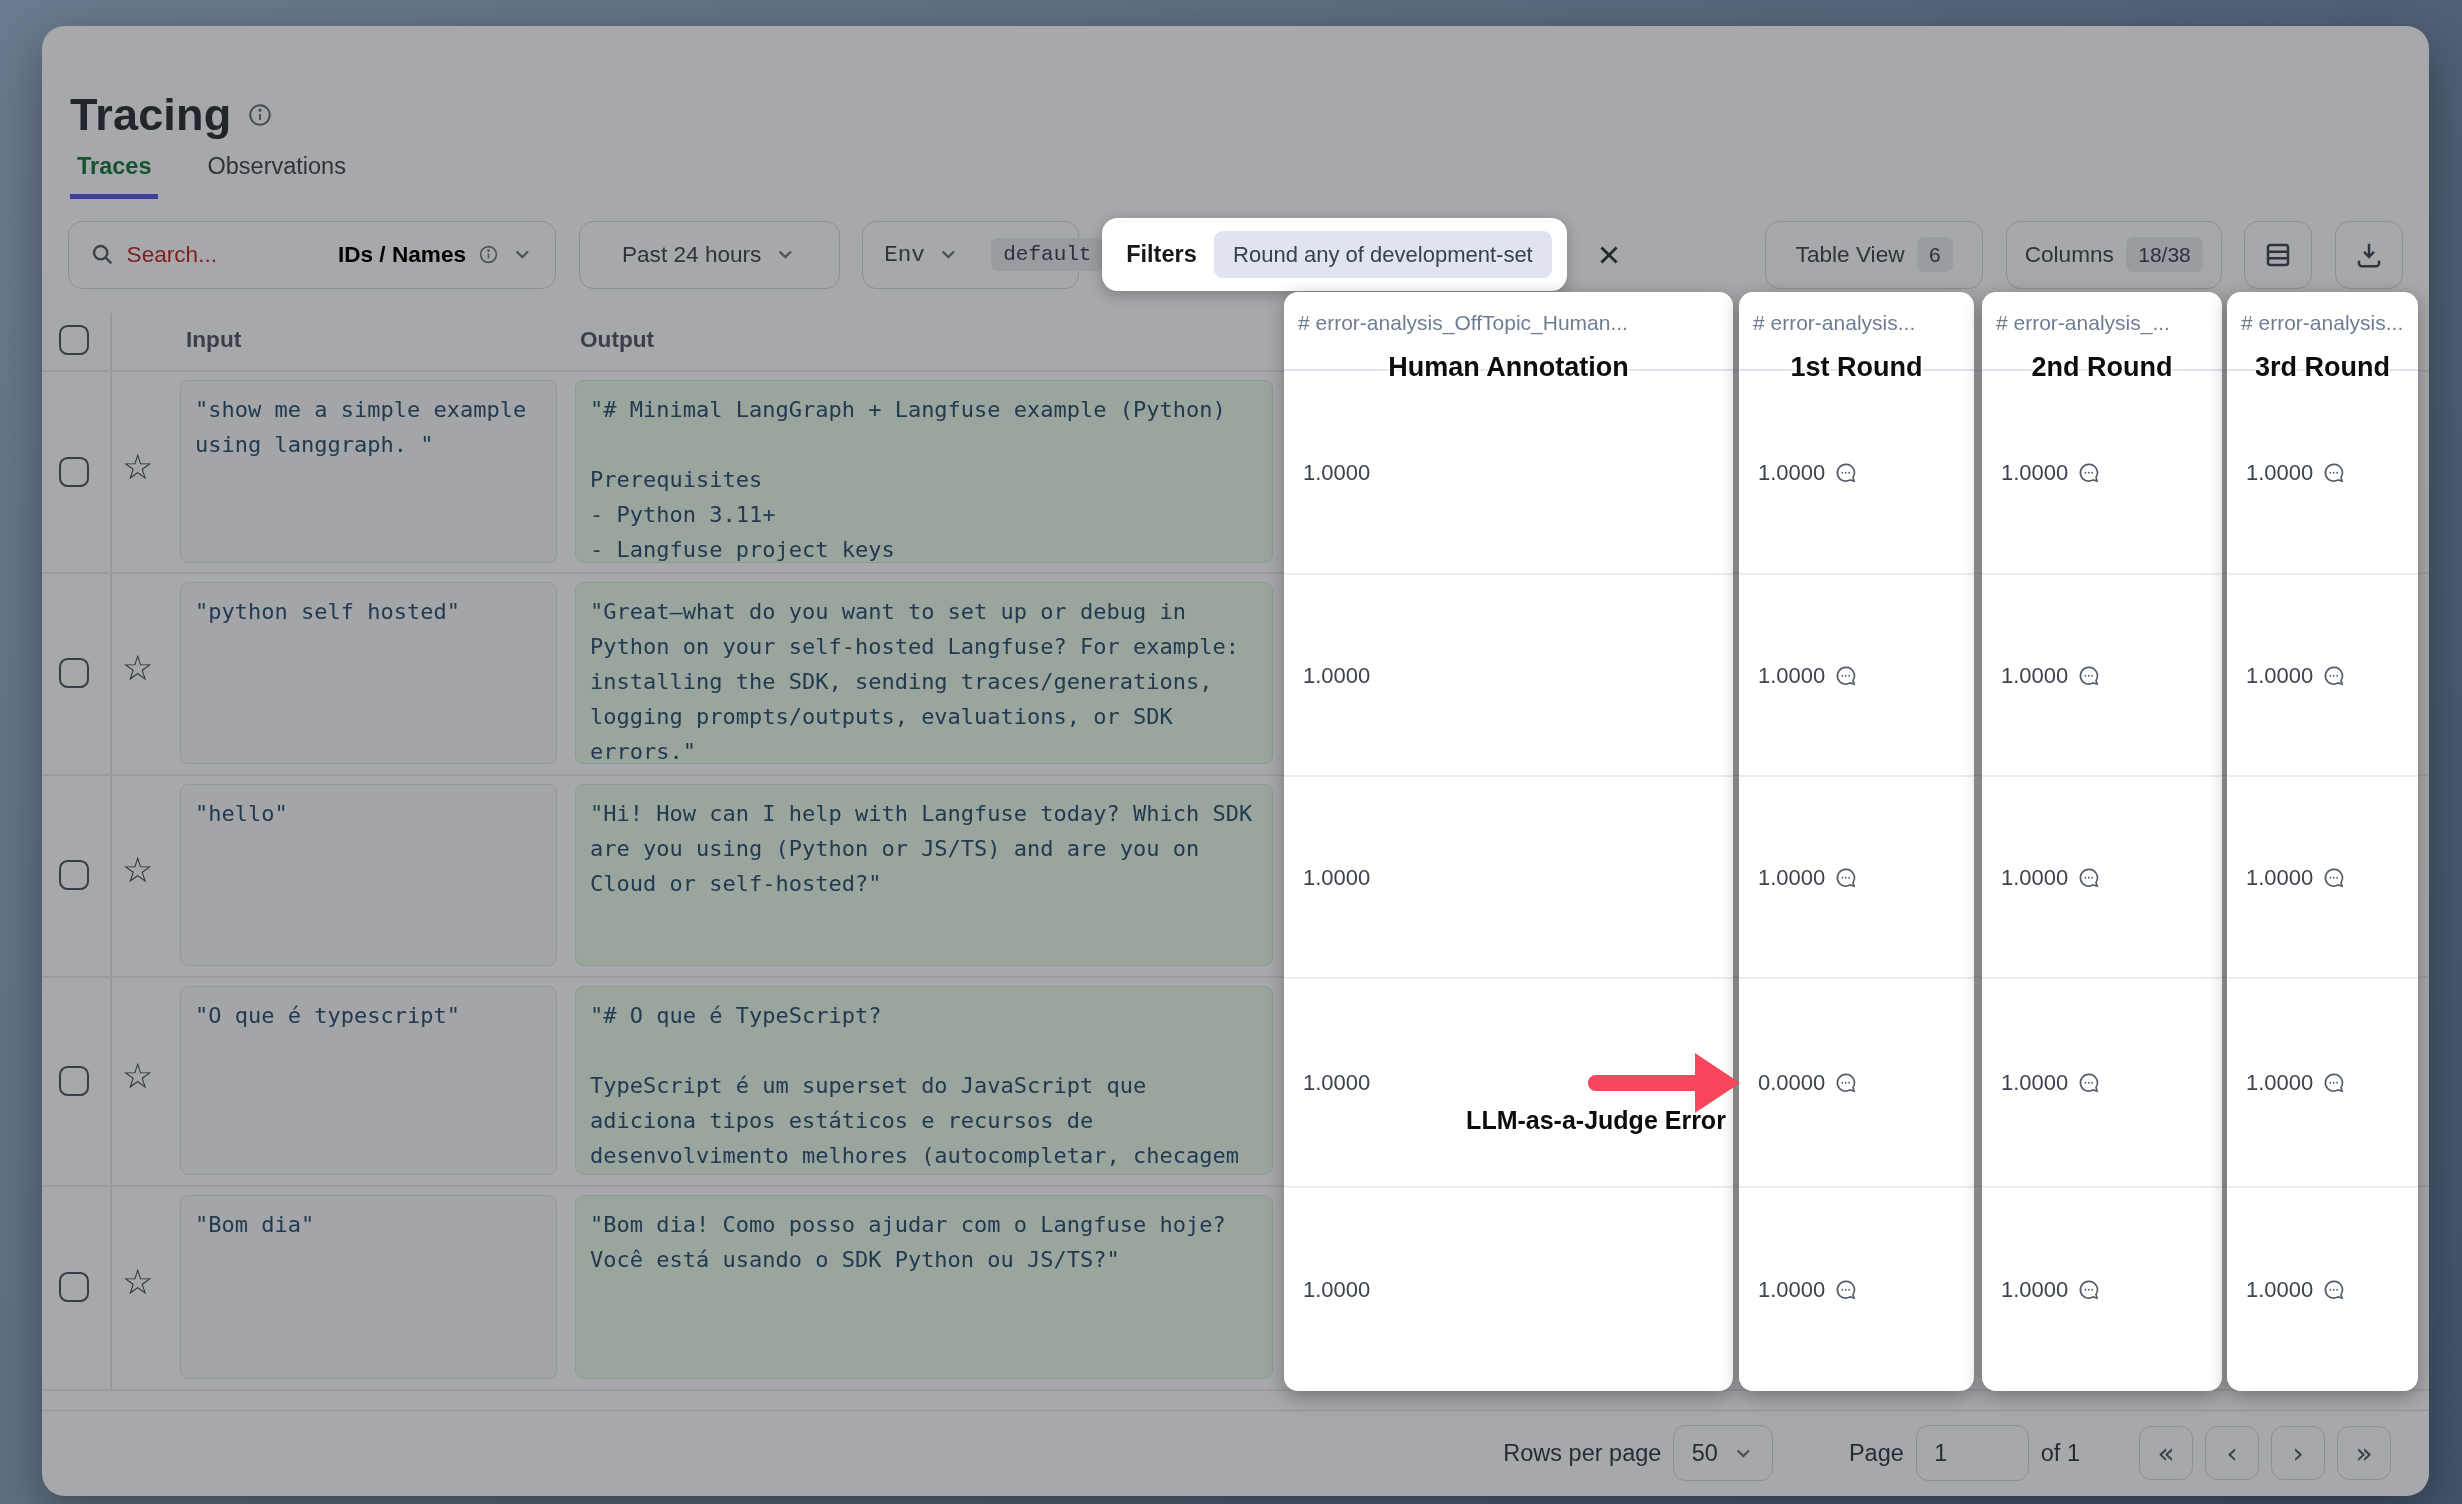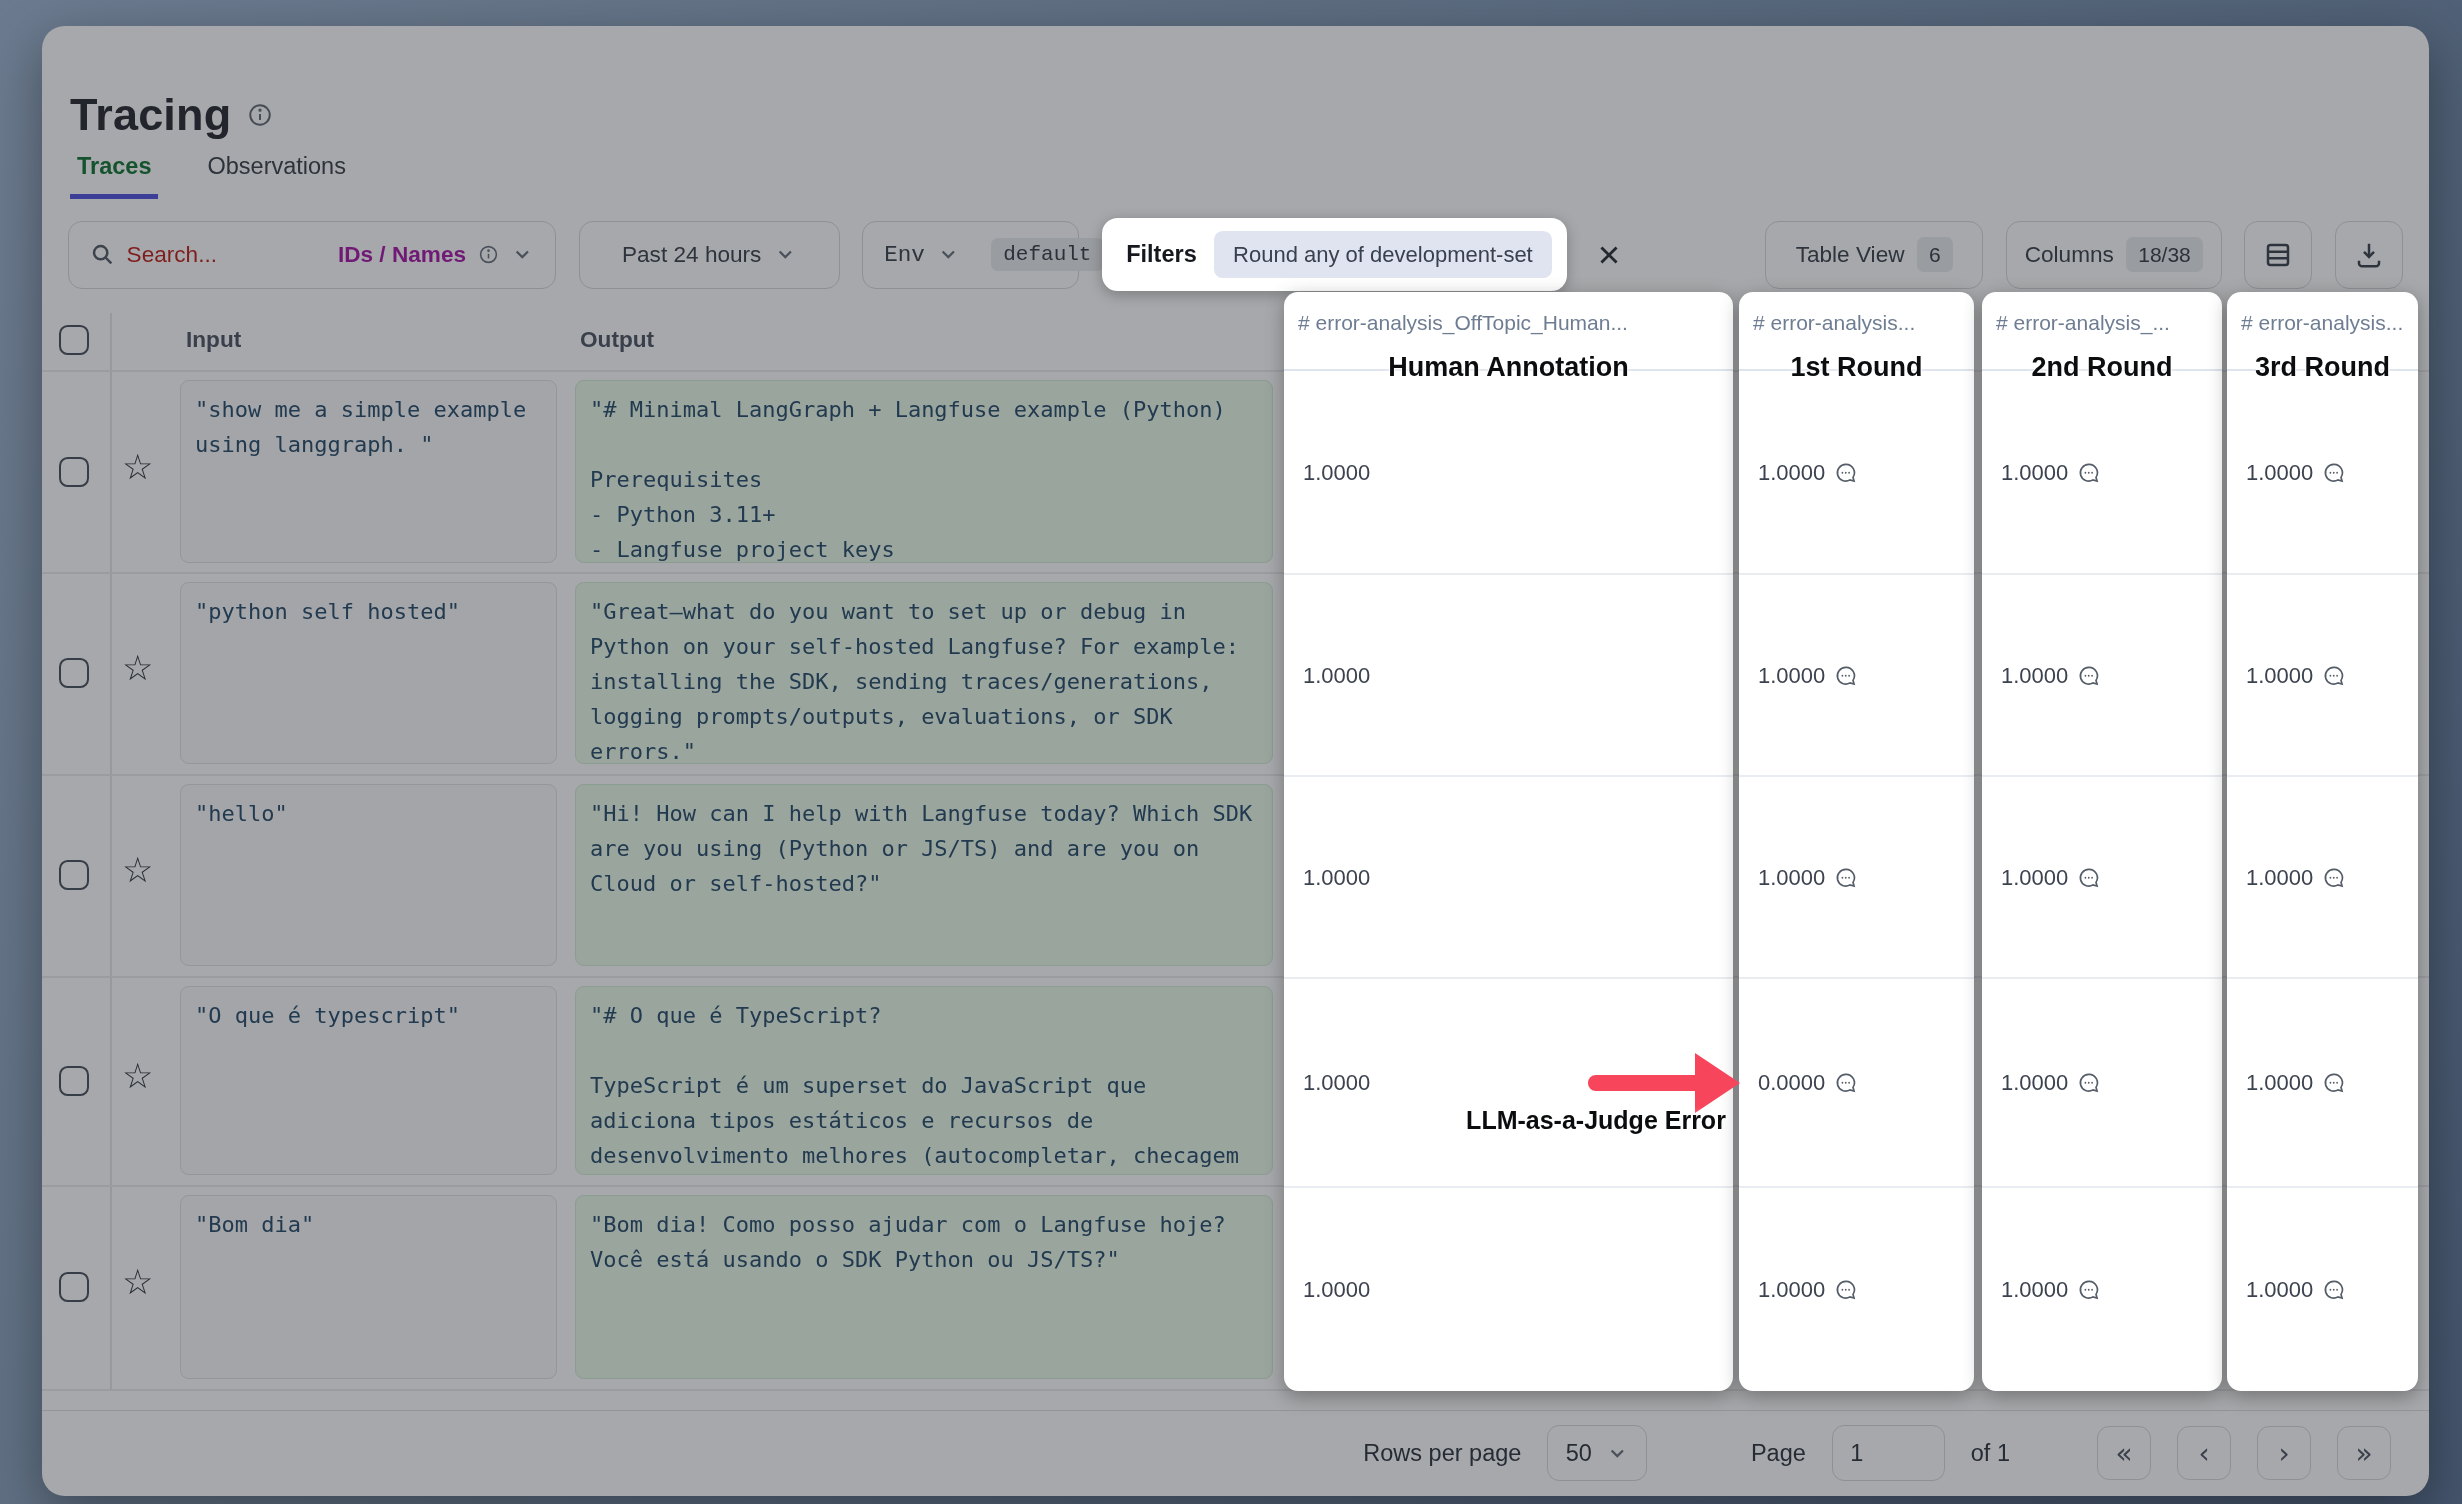--- a/index.html
+++ b/index.html
@@ -17,21 +17,21 @@
   .tab{font-size:23.5px;color:#2d333c;padding:5.2px 7px 14px 7px;cursor:pointer;}
   .tab.active{color:#14532d;font-weight:600;border-bottom:5.2px solid #3d3e98;}
   
   .toolbar{position:absolute;left:26px;top:192px;width:2335px;height:73px;
            display:flex;align-items:center;gap:22.6px;}
   .tbox{height:68px;border:1.7px solid #8d9095;border-radius:14px;display:flex;
         align-items:center;gap:12.2px;padding:0 21px;font-size:22.6px;color:#2e343d;
         box-sizing:border-box;white-space:nowrap;}
   .searchbox{width:488px;}
   .ph{color:#7f1d1d;}
-  .mode{margin-left:auto;font-weight:600;color:#701a75;}
+  .mode{margin-left:auto;font-weight:600;color:#000000;}
   .chev{width:22.6px;height:22.6px;stroke:#4a515b;fill:none;stroke-width:2.4;flex:none;}
   .sico{width:24.4px;height:24.4px;stroke:#3c434c;fill:none;stroke-width:2.4;flex:none;}
   .iico2{width:21px;height:21px;stroke:#4a515b;fill:none;stroke-width:1.8;flex:none;}
   .vdiv{width:1.7px;height:35px;background:#8d9095;margin:0 3.5px;}
   .badge{background:#999ca0;border-radius:7px;padding:5.2px 12.2px;font-size:21px;color:#2b313a;}
   .filters{height:73px;background:#ffffff;border-radius:15.7px;display:flex;align-items:center;
            gap:17.4px;padding:0 15.7px 0 24.4px;box-shadow:0 3.5px 14px rgba(0,0,0,.25);}
   .filters .flabel{font-size:23.5px;font-weight:600;color:#15181d;}
   .chip{background:#e0e4f0;border-radius:8.7px;padding:10.4px 19px;font-size:22px;color:#39404e;}
   .xbtn{width:38px;height:38px;border:none;background:transparent;cursor:pointer;
@@ -82,21 +82,21 @@
   .arrow-shaft{position:absolute;left:1546px;top:1049px;width:115px;height:15.7px;
                border-radius:7.8px;z-index:10;}
   .arrow-head{position:absolute;left:1653px;top:1027px;width:0;height:0;z-index:10;
               border-top:30.5px solid transparent;border-bottom:30.5px solid transparent;
               border-left:45px solid #f7465c;}
   .ann-label{position:absolute;left:1367px;top:1080px;width:374px;text-align:center;
              font-size:25px;font-weight:800;color:#0b0c0e;z-index:10;
              text-shadow:0 0.9px 0 #fff,0 -0.9px 0 #fff,0.9px 0 0 #fff,-0.9px 0 0 #fff,0 0 8.7px rgba(255,255,255,.9);}
   
   .footer{position:absolute;left:0;right:0;top:1384px;height:85px;border-top:1.7px solid #939599;
-          display:flex;align-items:center;justify-content:flex-end;gap:26px;
+          display:flex;align-items:center;justify-content:flex-end;gap:12px;
           padding:12px 38px;box-sizing:border-box;font-size:23.5px;color:#262c35;}
   .fsel{height:56px;border:1.7px solid #8d9095;border-radius:12.2px;display:flex;
         align-items:center;gap:14px;padding:0 17.4px;box-sizing:border-box;}
   .fgap{width:52px;}
   .pginput{width:113px;height:56px;border:1.7px solid #8d9095;border-radius:12.2px;
            display:flex;align-items:center;padding:0 17.4px;box-sizing:border-box;}
   .navbtn{width:54px;height:54px;border:1.7px solid #8d9095;border-radius:12.2px;
           background:transparent;font-size:28px;color:#3a414c;display:flex;
           align-items:center;justify-content:center;cursor:pointer;
           font-family:"DejaVu Sans",sans-serif;padding:0;}

